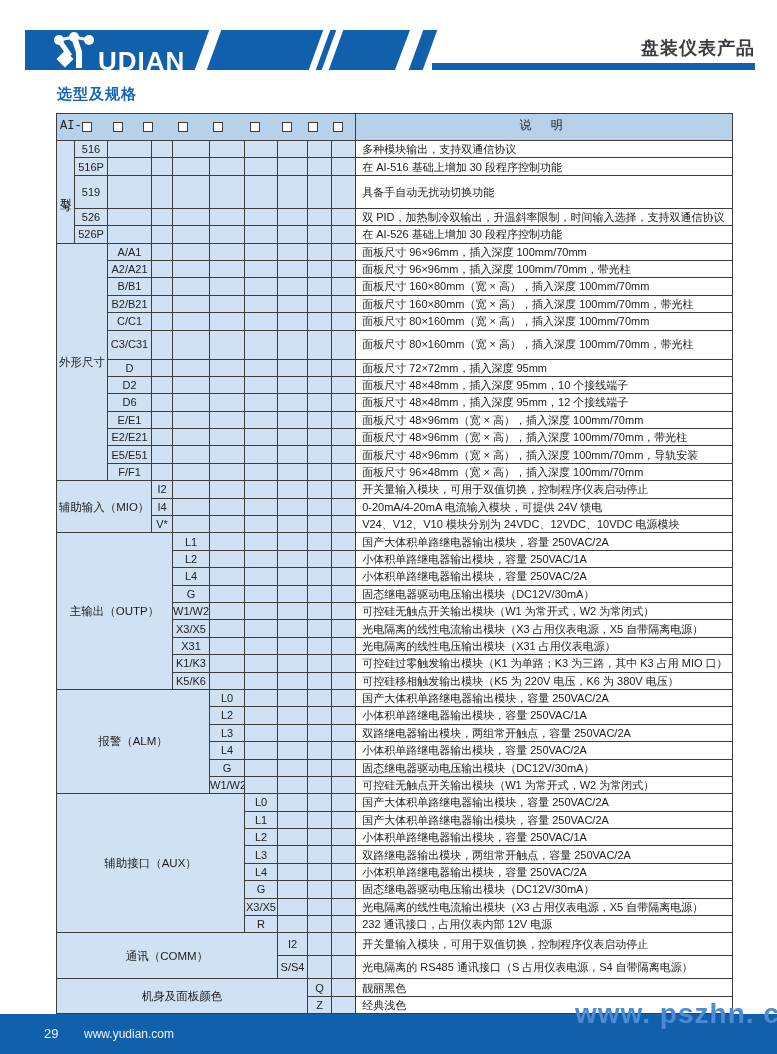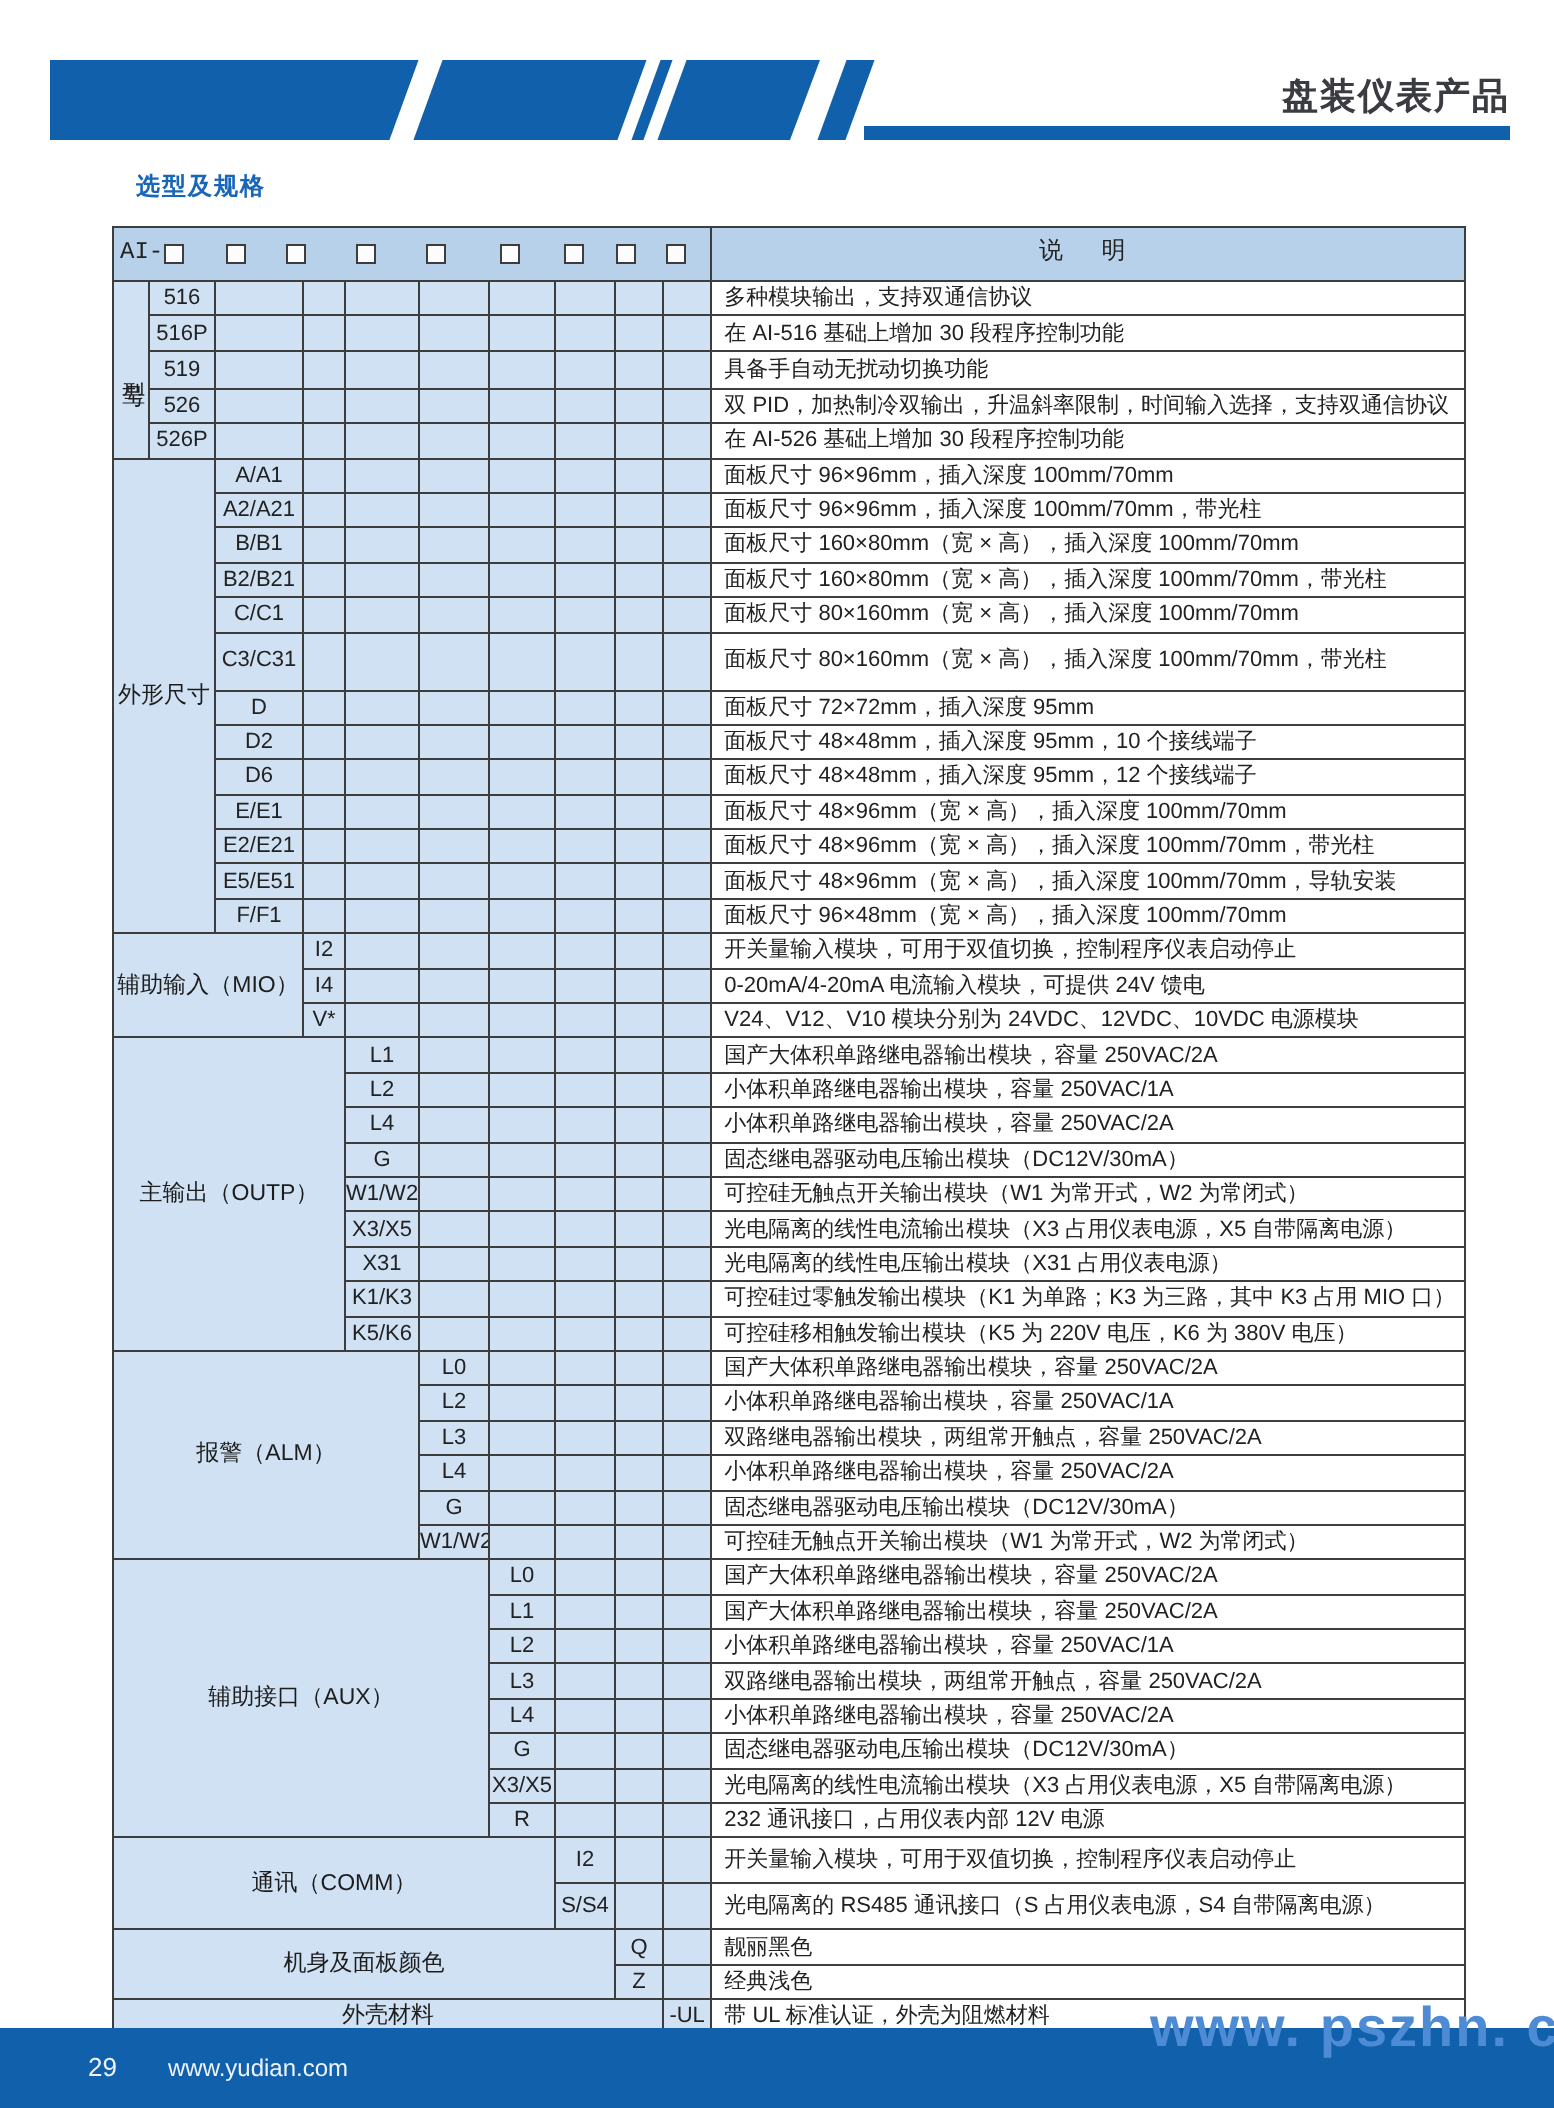--- a/index.html
+++ b/index.html
@@ -12,21 +12,21 @@
     clip-path:polygon(0 0,100% 0,calc(100% - 15px) 100%,0 100%)}
   .stripe{position:absolute;top:30px;height:40px;transform:skewX(-20deg)}
   .stripe.white{background:#ffffff}
   .stripe.blue{background:#1160ac}
   .banner-underline{position:absolute;left:432px;top:63px;width:323px;height:7px;background:#1160ac}
   .logo{position:absolute;left:52px;top:32px;display:flex;align-items:flex-end;color:#fff}
   .logo-text{font-size:26px;font-weight:bold;letter-spacing:1px;line-height:1;margin-left:2px;margin-bottom:2px}
   .product-line{position:absolute;right:22px;top:36px;font-size:18px;font-weight:bold;color:#3b3b42;letter-spacing:1px}
 
   
-  .page-title{position:absolute;left:68px;top:85px;font-size:12px;font-weight:bold;color:#1766b8;letter-spacing:1px}
+  .page-title{position:absolute;left:57px;top:85px;font-size:15px;font-weight:bold;color:#1766b8;letter-spacing:1px}
 
   
   .spec-table{position:absolute;left:56px;top:113px;border-collapse:collapse;table-layout:fixed;width:677px}
   .spec-table td{border:1px solid #3d3d3d;font-size:11px;color:#222;overflow:hidden;vertical-align:middle;line-height:1.1}
   .spec-table td.cat{background:#cfe1f3;text-align:center;font-size:11.5px;color:#1d1d1d}
   .spec-table td.cat .vtext{writing-mode:vertical-rl;letter-spacing:3px;display:inline-block}
   .spec-table td.code{background:#cfe1f3;text-align:center}
   .spec-table td.empty{background:#cfe1f3}
   .spec-table td.desc{background:#ffffff;padding-left:6px;white-space:nowrap;text-align:left}
   .spec-table tr.hdr td{background:#b7d1eb}
@@ -46,20 +46,34 @@
 
 <div class="page">
 
   <div class="banner-main"></div>
   <div class="stripe white" style="left:202px;width:12px"></div>
   <div class="stripe white" style="left:316px;width:7px"></div>
   <div class="stripe white" style="left:329px;width:7px"></div>
   <div class="stripe blue" style="left:416px;width:14px"></div>
   <div class="banner-underline"></div>
 
+  <div class="logo">
+    <span>
+      <svg width="44" height="40" viewBox="0 0 44 40">
+        <path d="M7 8 L22 5 L37 8" stroke="#fff" stroke-width="3" fill="none"></path>
+        <circle cx="7" cy="8" r="5" fill="#fff"></circle>
+        <circle cx="22" cy="5" r="5" fill="#fff"></circle>
+        <circle cx="37" cy="8" r="5" fill="#fff"></circle>
+        <path d="M22 5 L27 20 L27 36" stroke="#fff" stroke-width="6" fill="none"></path>
+        <path d="M7 8 L18 24" stroke="#fff" stroke-width="5"></path>
+        <rect x="7" y="21" width="12" height="12" fill="#fff" transform="rotate(45 13 27)"></rect>
+      </svg>
+    </span>
+    <span class="logo-text">UDIAN</span>
+  </div>
 
   <div class="product-line">盘装仪表产品</div>
 
   <div class="page-title">选型及规格</div>
 
   <table class="spec-table">
     <colgroup>
         <col style="width: 18px;">
         <col style="width: 33px;">
         <col style="width: 44px;">
@@ -95,21 +109,21 @@
           <td class="empty"></td>
           <td class="empty"></td>
           <td class="empty"></td>
           <td class="empty"></td>
           <td class="empty"></td>
           <td class="empty"></td>
           <td class="empty"></td>
           <td class="empty"></td>
           <td class="desc">在 AI-516 基础上增加 30 段程序控制功能</td>
         </tr>
-        <tr style="height: 19px;">
+        <tr style="height: 33px;">
           <td class="code">519</td>
           <td class="empty"></td>
           <td class="empty"></td>
           <td class="empty"></td>
           <td class="empty"></td>
           <td class="empty"></td>
           <td class="empty"></td>
           <td class="empty"></td>
           <td class="empty"></td>
           <td class="desc">具备手自动无扰动切换功能</td>

